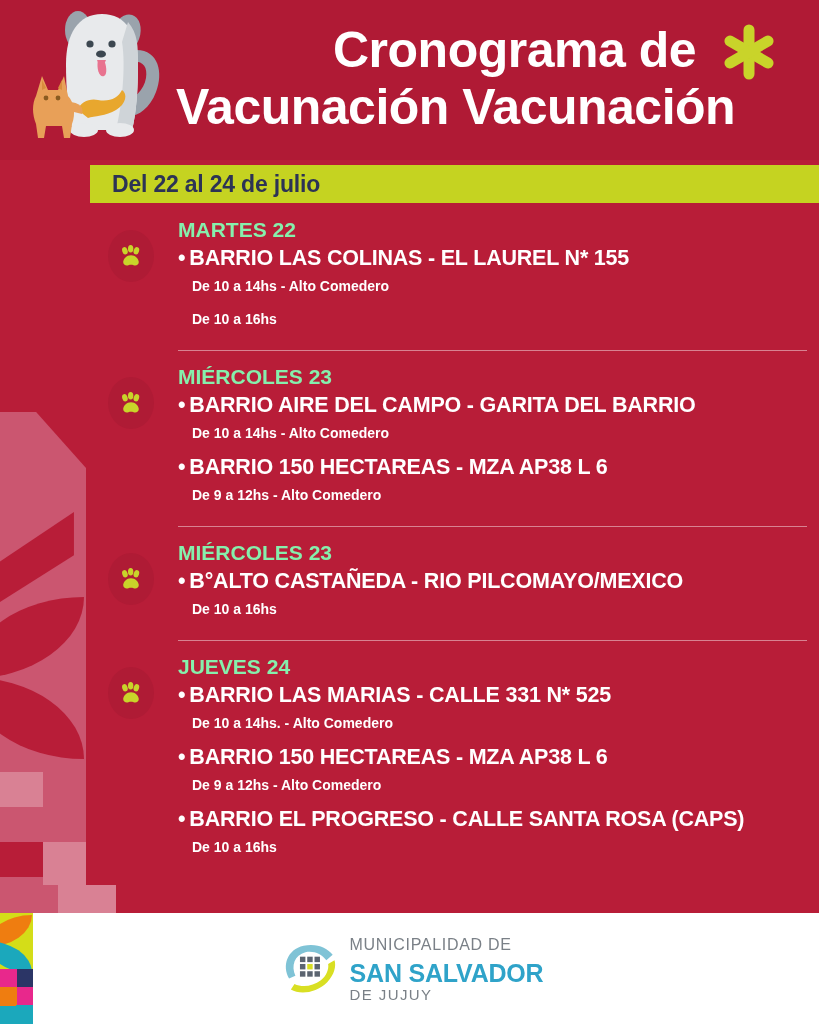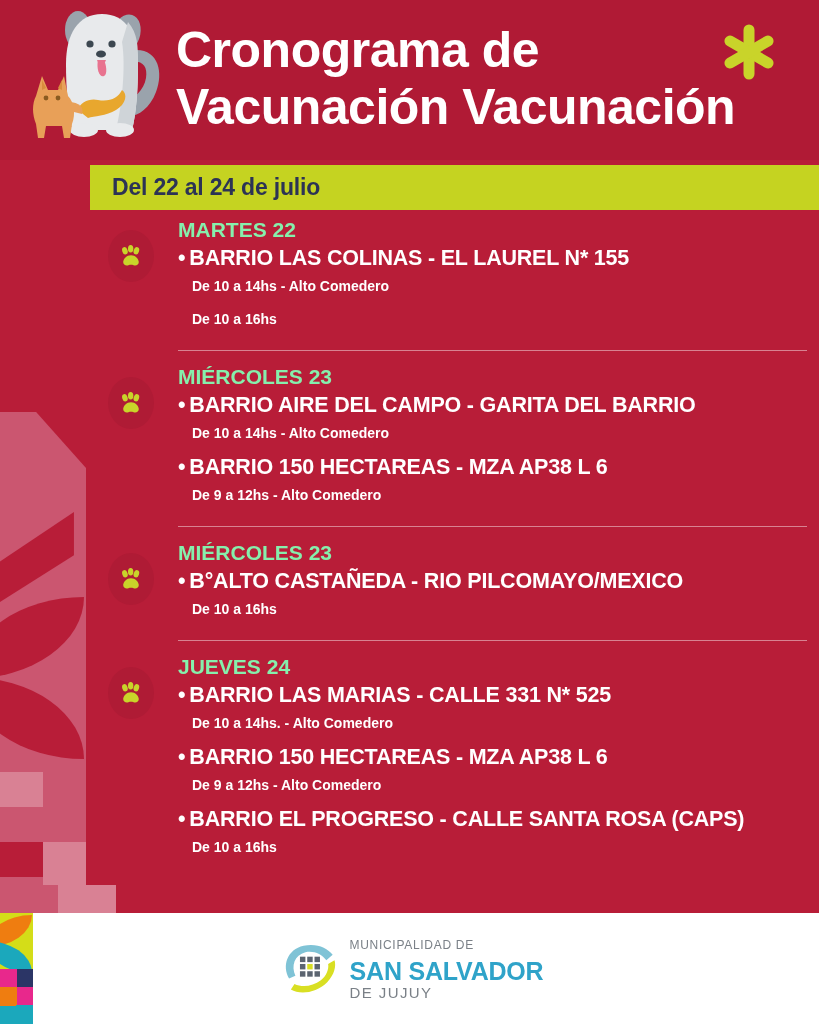--- a/index.html
+++ b/index.html
@@ -82,40 +82,41 @@
   }
   .pets {
     position: absolute;
     left: 18px; top: 6px;
     width: 160px; height: 140px;
   }
   .title-wrap {
     position: absolute;
     left: 176px; top: 22px;
     width: 520px;
+    text-align: right;
   }
   .title-line {
     color: #ffffff;
     font-weight: 800;
     font-size: 50px;
     line-height: 57px;
     letter-spacing: -0.5px;
     white-space: nowrap;
   }
   .asterisk {
     position: absolute;
     right: 42px; top: 24px;
     width: 56px; height: 56px;
   }
 
   
   .date-banner {
     position: absolute;
     left: 90px; top: 165px;
-    width: 729px; height: 45px;
+    width: 729px; height: 38px;
     background: #C5D321;
     display: flex; align-items: center;
     z-index: 3;
   }
   .date-banner span {
     color: #2C3355;
     font-weight: 800;
     font-size: 23px;
     padding-left: 22px;
     letter-spacing: -0.2px;
@@ -213,21 +214,21 @@
     grid-template-rows: repeat(3, 1fr);
   }
   .fd-grid i { display: block; }
   .logo-wrap {
     position: absolute;
     left: 50%; top: 50%;
     transform: translate(-50%, -50%);
     display: flex; align-items: center; gap: 8px;
   }
   .logo-text { line-height: 1; }
-  .logo-l1 { color: #7A8087; font-size: 12px; letter-spacing: 0.7px; font-weight: 400; }
+  .logo-l1 { color: #7A8087; font-size: 16px; letter-spacing: 0.7px; font-weight: 400; }
   .logo-l2 { color: #2FA3C9; font-size: 25px; font-weight: 800; letter-spacing: -0.2px; margin: 8px 0 1px; }
   .logo-l3 { color: #7A8087; font-size: 15px; letter-spacing: 1.4px; font-weight: 400; }
 </style>
 </head>
 <body>
 
 <div class="poster">
 
   <div class="left-pattern">
     <div class="lp-base"></div>

